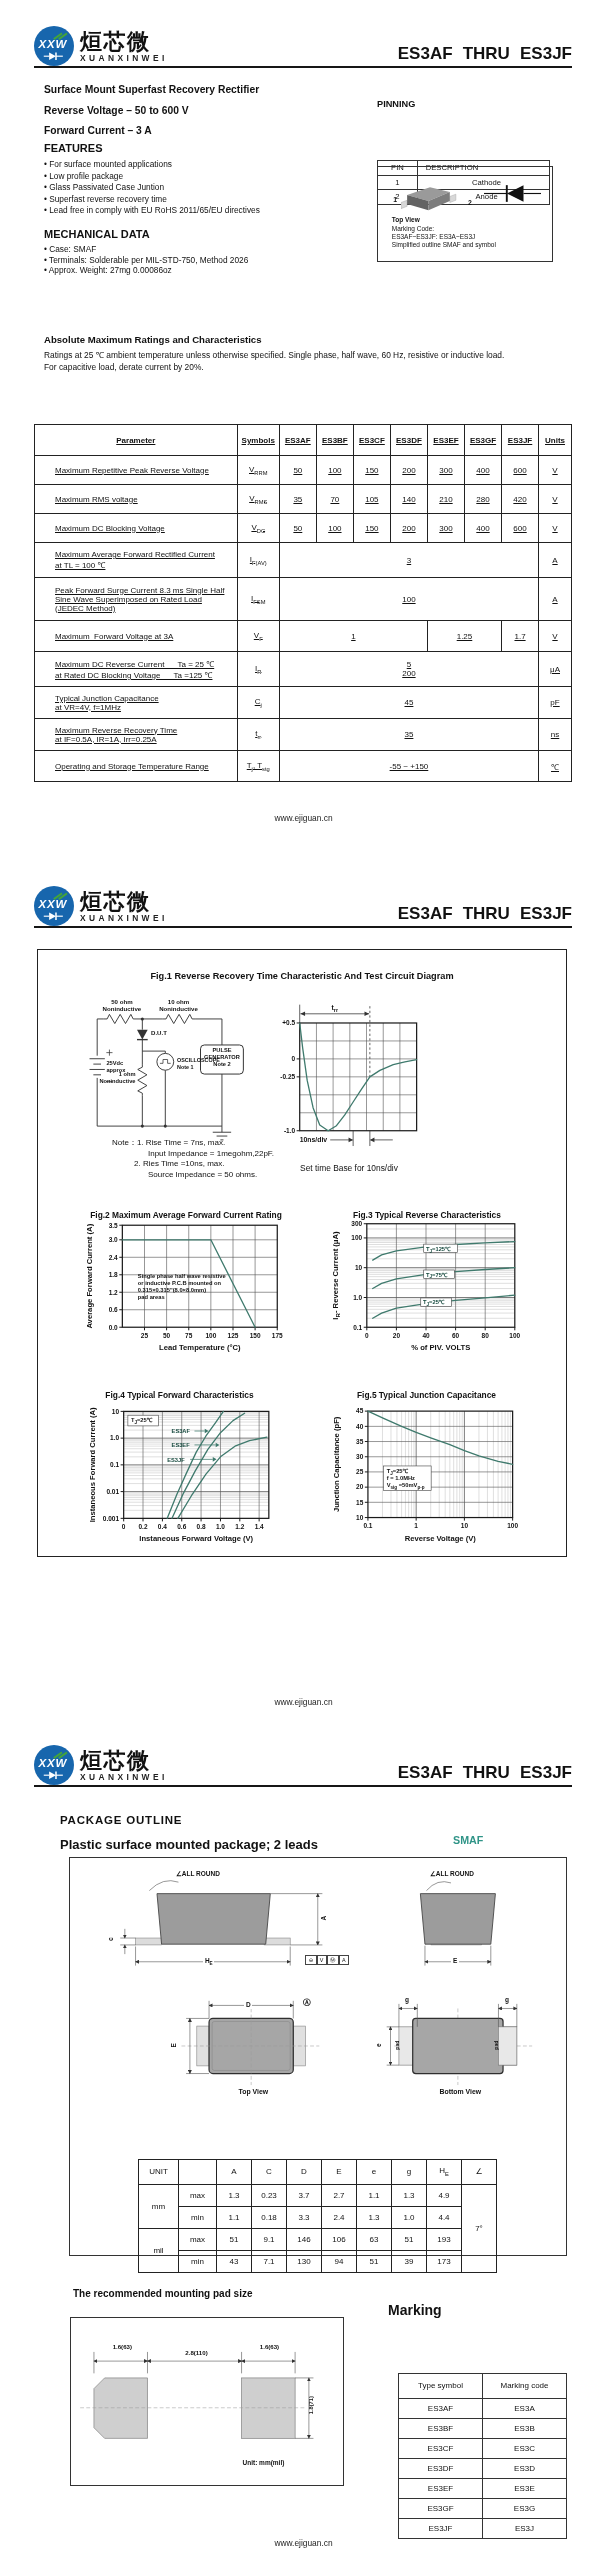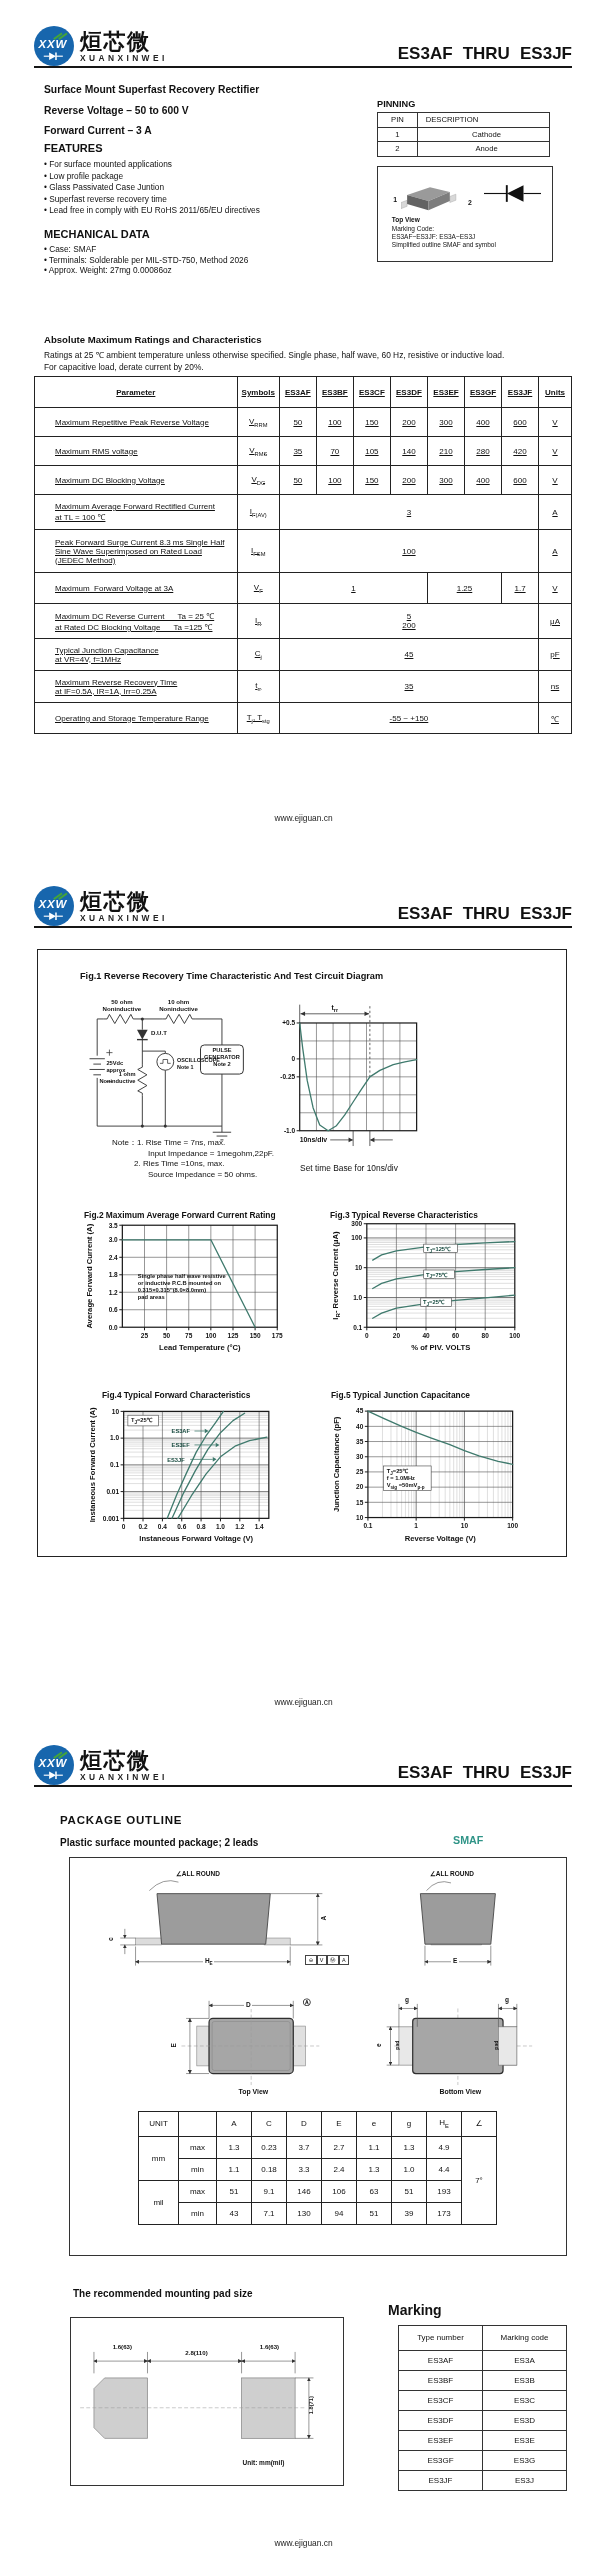--- a/index.html
+++ b/index.html
@@ -14,35 +14,35 @@
   .logo{display:flex;align-items:center;gap:6.1px;}
   .disc{width:40px;height:40px;border-radius:50%;background:#1766ad;position:relative;flex:0 0 auto;}
   .disc .abbr{position:absolute;top:11.5px;left:4.6px;color:#fff;font-style:italic;font-weight:bold;font-size:11.5px;letter-spacing:0.8px;}
   .disc .slash{position:absolute;width:1.5px;height:10px;background:#43a33c;transform:rotate(55deg);}
   .disc .dsym{position:absolute;bottom:3.1px;left:9.2px;}
   .logo-cn{font-size:22px;font-weight:bold;letter-spacing:1.5px;line-height:23px;}
   .logo-en{font-size:8.4px;letter-spacing:3.4px;font-weight:bold;color:#222;}
   .doc-title{font-size:17px;font-weight:bold;word-spacing:5.4px;margin-bottom:2.3px;}
   .footer{left:0;width:607px;text-align:center;font-size:8.4px;color:#222;}
   
-  table{border-collapse:collapse;table-layout:fixed;}
+  table{border-collapse:collapse;table-layout:fixed;margin-top:48px;}
   .rt{width:538px;font-size:8px;border:1.5px solid #222;text-decoration:underline;}
   .rt th,.rt td{border:0.8px solid #222;text-align:center;padding:0.8px 2.3px;}
   .rt th{font-weight:bold;font-size:8px;}
   .rt .pl{text-align:left;padding-left:20px;}
   .pt{width:172px;font-size:7.7px;border:1.1px solid #333;}
   .pt th,.pt td{border:0.8px solid #333;text-align:center;font-weight:normal;padding:0.8px 1.5px;}
   .pt .pl{text-align:center;padding-left:7.7px;}
   .dt{width:292px;font-size:8px;border:1.1px solid #222;}
   .dt th,.dt td{border:0.8px solid #222;text-align:center;font-weight:normal;padding:0;}
   .mt{width:168px;font-size:8px;border:1.1px solid #333;}
   .mt th,.mt td{border:0.8px solid #333;text-align:center;font-weight:normal;padding:1.5px 1.5px;}
   sub{font-size:0.72em;}
   .figbox{left:37px;top:949px;width:528px;height:606px;border:1.5px solid #222;}
-  .figtitle{font-weight:bold;font-size:8.4px;}
+  .figtitle{font-weight:bold;font-size:8.4px;text-align:center;}
   .chart{position:absolute;}
   .clabel{position:absolute;font-size:6.1px;font-weight:600;line-height:6.9px;white-space:pre-line;}
   .pkgbox{left:69px;top:1857px;width:496px;height:397px;border:1.1px solid #333;}
   .padbox{left:70px;top:2317px;width:272px;height:167px;border:1.1px solid #333;}
   .dimlab{position:absolute;font-size:6.5px;font-weight:600;background:#fff;padding:0 1.5px;line-height:8.4px;}
   .rot{transform:rotate(-90deg);transform-origin:center;}
   .tol{position:absolute;display:flex;font-size:5.4px;line-height:8.4px;}
   .tol span{border:0.6px solid #444;padding:0 2.3px;background:#fff;}
   ul.blist{list-style:none;margin:0;padding:0;font-size:8.3px;}
   ul.blist li::before{content:"• ";}
@@ -482,21 +482,21 @@
           <polyline fill="none" stroke="#3f7a6d" stroke-width="1.7" stroke-linejoin="round" stroke-linecap="round" points="55.7,94.5 67.3,87.7 86.6,82.0 125.2,76.0 163.8,72.4 202.4,69.7 241.0,67.3"></polyline>
           <polyline fill="none" stroke="#3f7a6d" stroke-width="1.7" stroke-linejoin="round" stroke-linecap="round" points="55.7,133.3 67.3,126.5 86.6,120.0 125.2,114.2 163.8,109.9 202.4,106.7 241.0,103.1"></polyline>
           <rect x="122.2" y="36.6" width="44" height="11" fill="#fff" stroke="#444" stroke-width="0.8"></rect>
           <text x="125.2" y="45.1" font-size="7.5" fill="#16493e"><tspan dy="0" font-size="7.5">T</tspan><tspan dy="2.5" font-size="6">J</tspan><tspan dy="-2.5" font-size="7.5">=125℃</tspan></text>
           <rect x="122.2" y="70.35" width="40" height="11" fill="#fff" stroke="#444" stroke-width="0.8"></rect>
           <text x="125.2" y="78.85" font-size="7.5" fill="#16493e"><tspan dy="0" font-size="7.5">T</tspan><tspan dy="2.5" font-size="6">J</tspan><tspan dy="-2.5" font-size="7.5">=75℃</tspan></text>
           <rect x="118.34" y="106.8" width="40" height="11" fill="#fff" stroke="#444" stroke-width="0.8"></rect>
           <text x="121.34" y="115.3" font-size="7.5" fill="#16493e"><tspan dy="0" font-size="7.5">T</tspan><tspan dy="2.5" font-size="6">J</tspan><tspan dy="-2.5" font-size="7.5">=25℃</tspan></text>
         </svg></div>
 
-    <div class="abs figtitle" style="top:440px;left:64px;width:191px">Fig.4  Typical Forward Characteristics</div>
+    <div class="abs figtitle" style="top:440px;left:46px;width:191px">Fig.4  Typical Forward Characteristics</div>
     <div class="abs figtitle" style="top:440px;left:293px;width:191px">Fig.5  Typical Junction Capacitance</div>
     <div id="fig4" class="chart" style="left:49px;top:455px"><svg width="191" height="148" font-family="Liberation Sans, sans-serif" font-weight="bold" viewBox="0 0 250 193">
           <line x1="48.0" y1="137.5" x2="238.0" y2="137.5" stroke="#aaa" stroke-width="0.5"></line>
           <line x1="48.0" y1="131.3" x2="238.0" y2="131.3" stroke="#aaa" stroke-width="0.5"></line>
           <line x1="48.0" y1="126.9" x2="238.0" y2="126.9" stroke="#aaa" stroke-width="0.5"></line>
           <line x1="48.0" y1="123.5" x2="238.0" y2="123.5" stroke="#aaa" stroke-width="0.5"></line>
           <line x1="48.0" y1="120.8" x2="238.0" y2="120.8" stroke="#aaa" stroke-width="0.5"></line>
           <line x1="48.0" y1="118.4" x2="238.0" y2="118.4" stroke="#aaa" stroke-width="0.5"></line>
           <line x1="48.0" y1="116.4" x2="238.0" y2="116.4" stroke="#aaa" stroke-width="0.5"></line>
           <line x1="48.0" y1="114.6" x2="238.0" y2="114.6" stroke="#aaa" stroke-width="0.5"></line>
@@ -663,21 +663,21 @@
       </div>
       <div>
         <div class="logo-cn">烜芯微</div>
         <div class="logo-en">XUANXINWEI</div>
       </div>
     </div>
     <div class="doc-title">ES3AF THRU ES3JF</div>
   </div>
 
   <div class="abs b" style="top:1814px;left:60px;font-size:11.5px;letter-spacing:0.8px">PACKAGE OUTLINE</div>
-  <div class="abs b" style="top:1837px;left:60px;font-size:10px">Plastic surface mounted package; 2 leads</div>
+  <div class="abs b" style="top:1837px;left:60px;font-size:13px">Plastic surface mounted package; 2 leads</div>
   <div class="abs b" style="top:1834px;left:453px;font-size:10.7px;color:#2f9487">SMAF</div>
 
   <div class="abs pkgbox">
     <div class="abs" style="left:21.4px;top:4.6px;width:452px;height:245px">
       <svg width="452" height="245" viewBox="0 0 590 320">
         <defs>
             <marker id="pka" viewBox="0 0 8 8" refX="7" refY="4" markerWidth="6.5" markerHeight="6.5" orient="auto-start-reverse">
               <path d="M0,0L8,4L0,8Z" fill="#333"></path>
             </marker>
           </defs>
@@ -869,21 +869,21 @@
   </div>
 
   <div class="abs b" style="top:2302px;left:388px;font-size:14px">Marking</div>
   <table class="mt abs" style="top:2325px;left:398px">
     <colgroup>
         <col style="width:84px">
         <col style="width:84px">
       </colgroup>
     <tbody>
         <tr style="height:24.5px">
-          <th>Type number</th>
+          <th>Type symbol</th>
           <th>Marking code</th>
         </tr>
     </tbody>
       <tbody>
         <tr style="height: 20px;">
           <td>ES3AF</td>
           <td>ES3A</td>
         </tr>
         <tr style="height: 20px;">
           <td>ES3BF</td>

